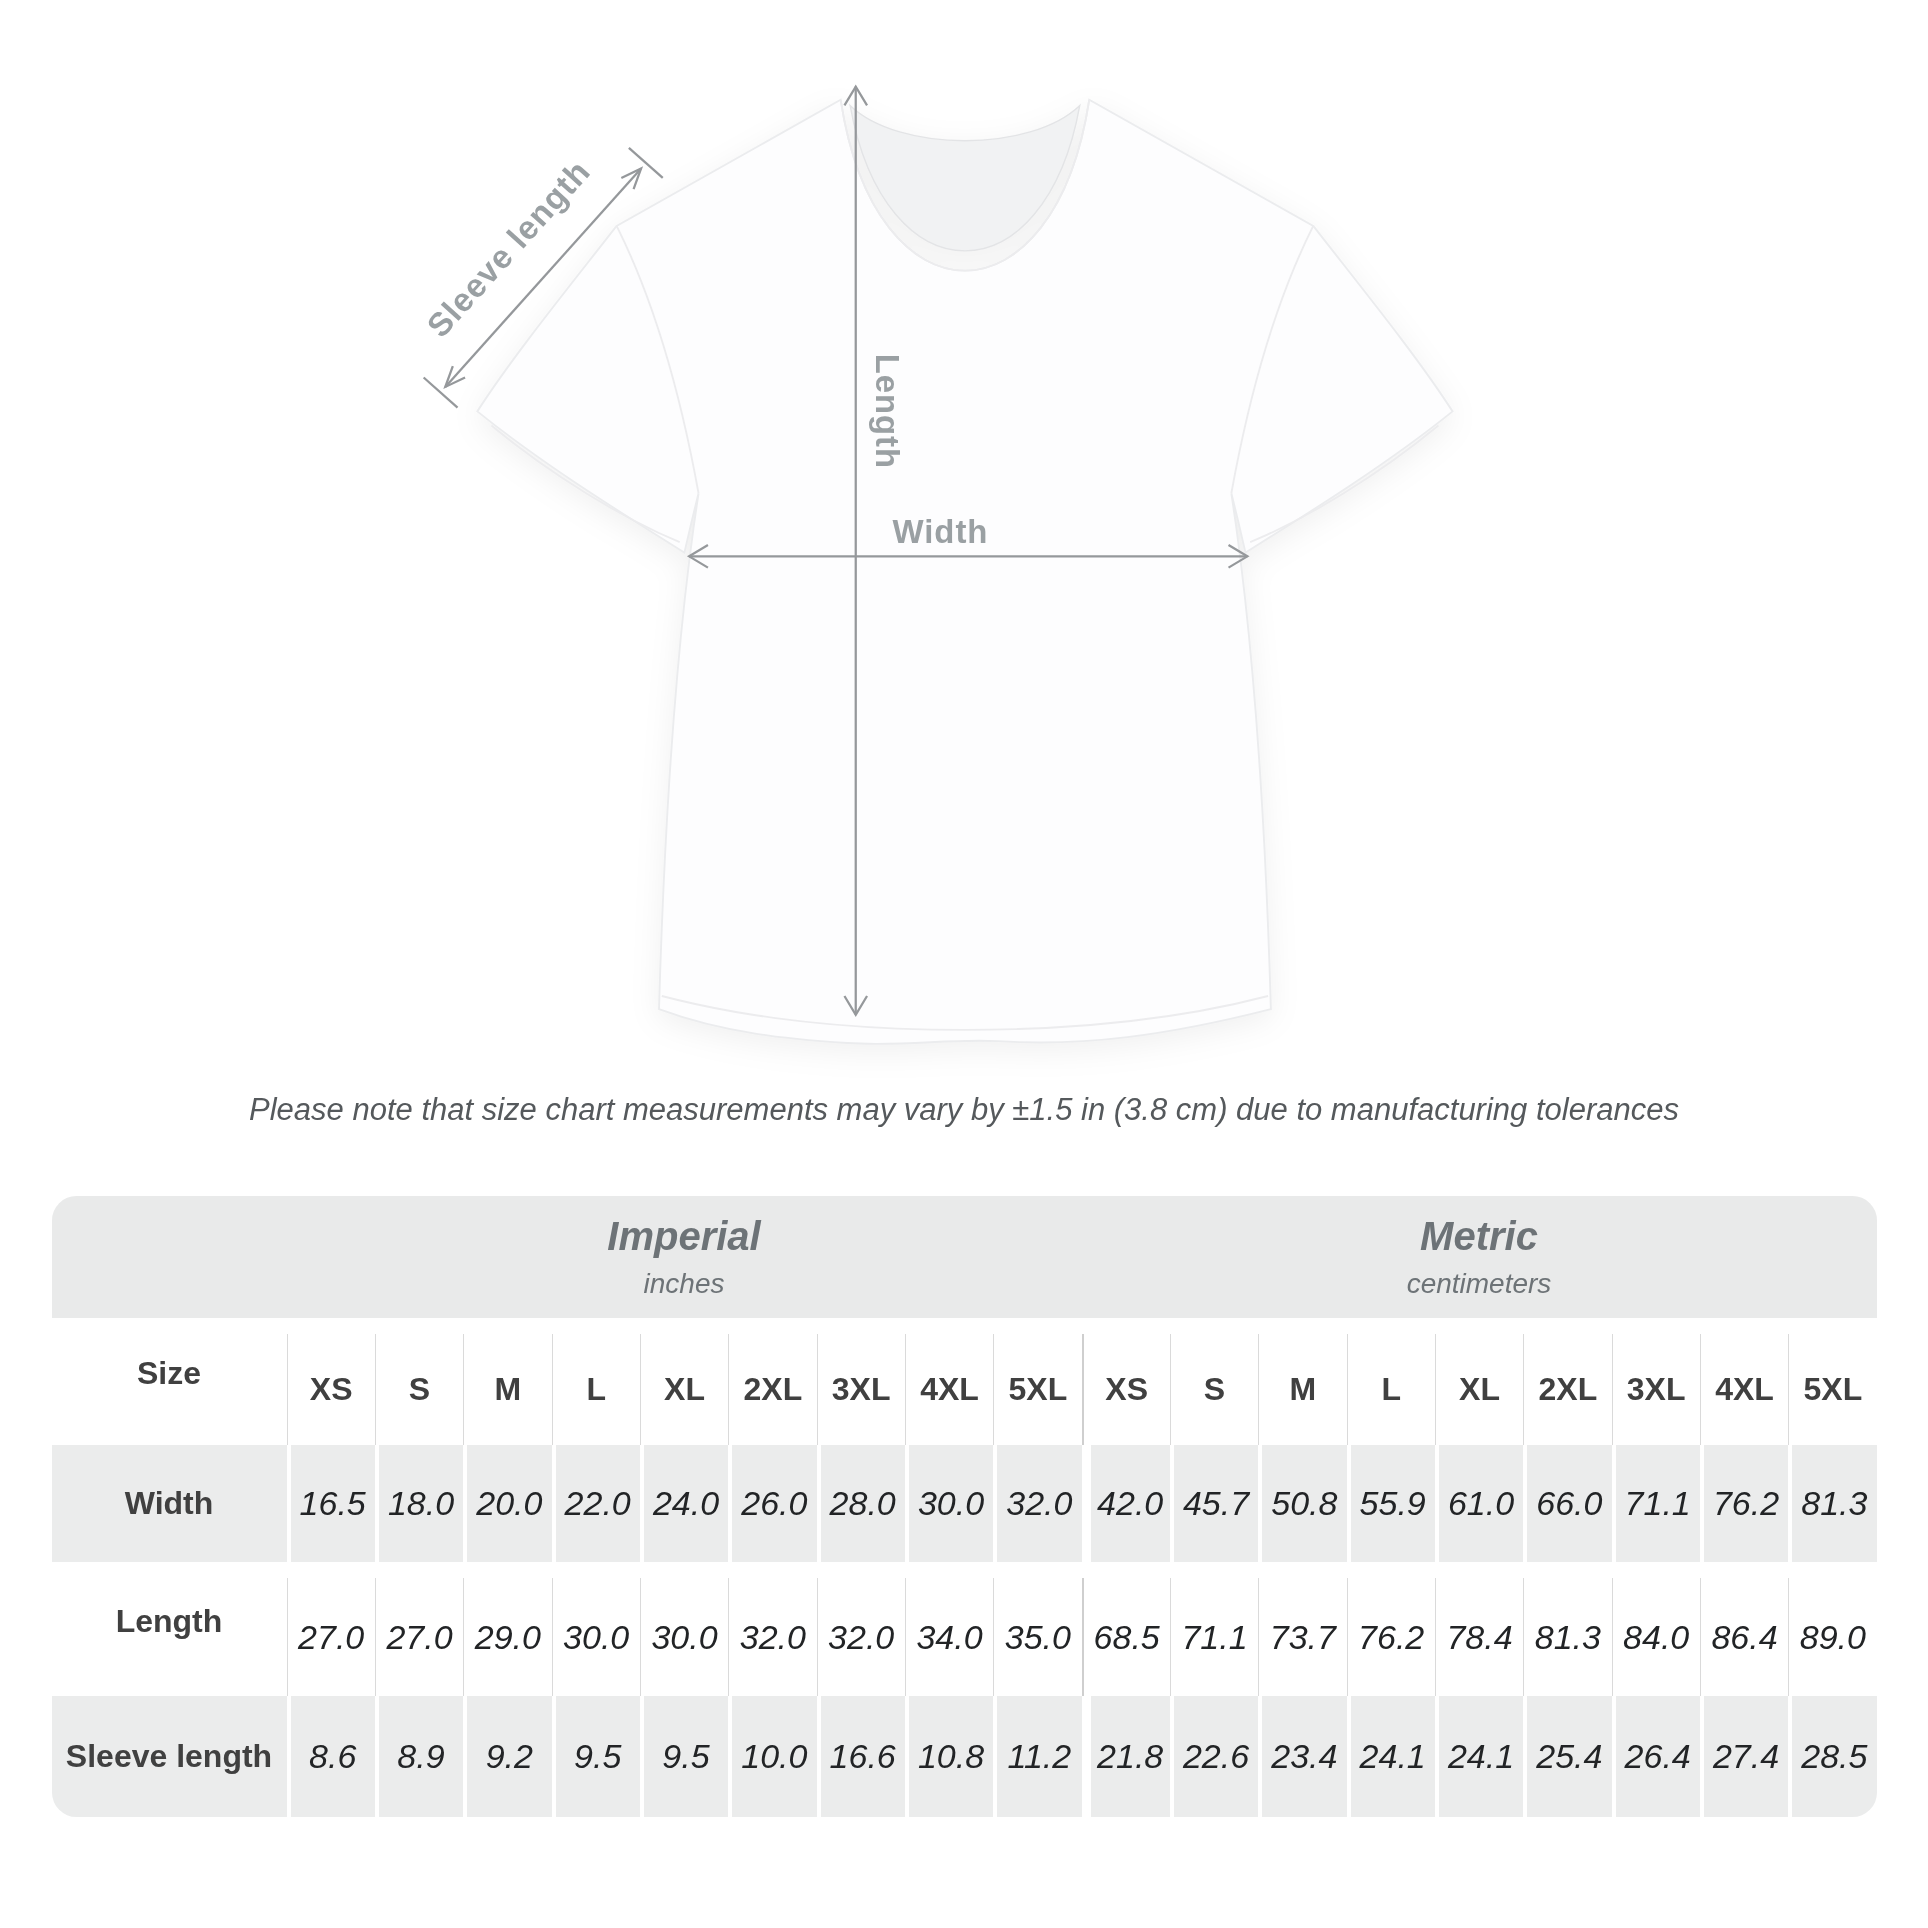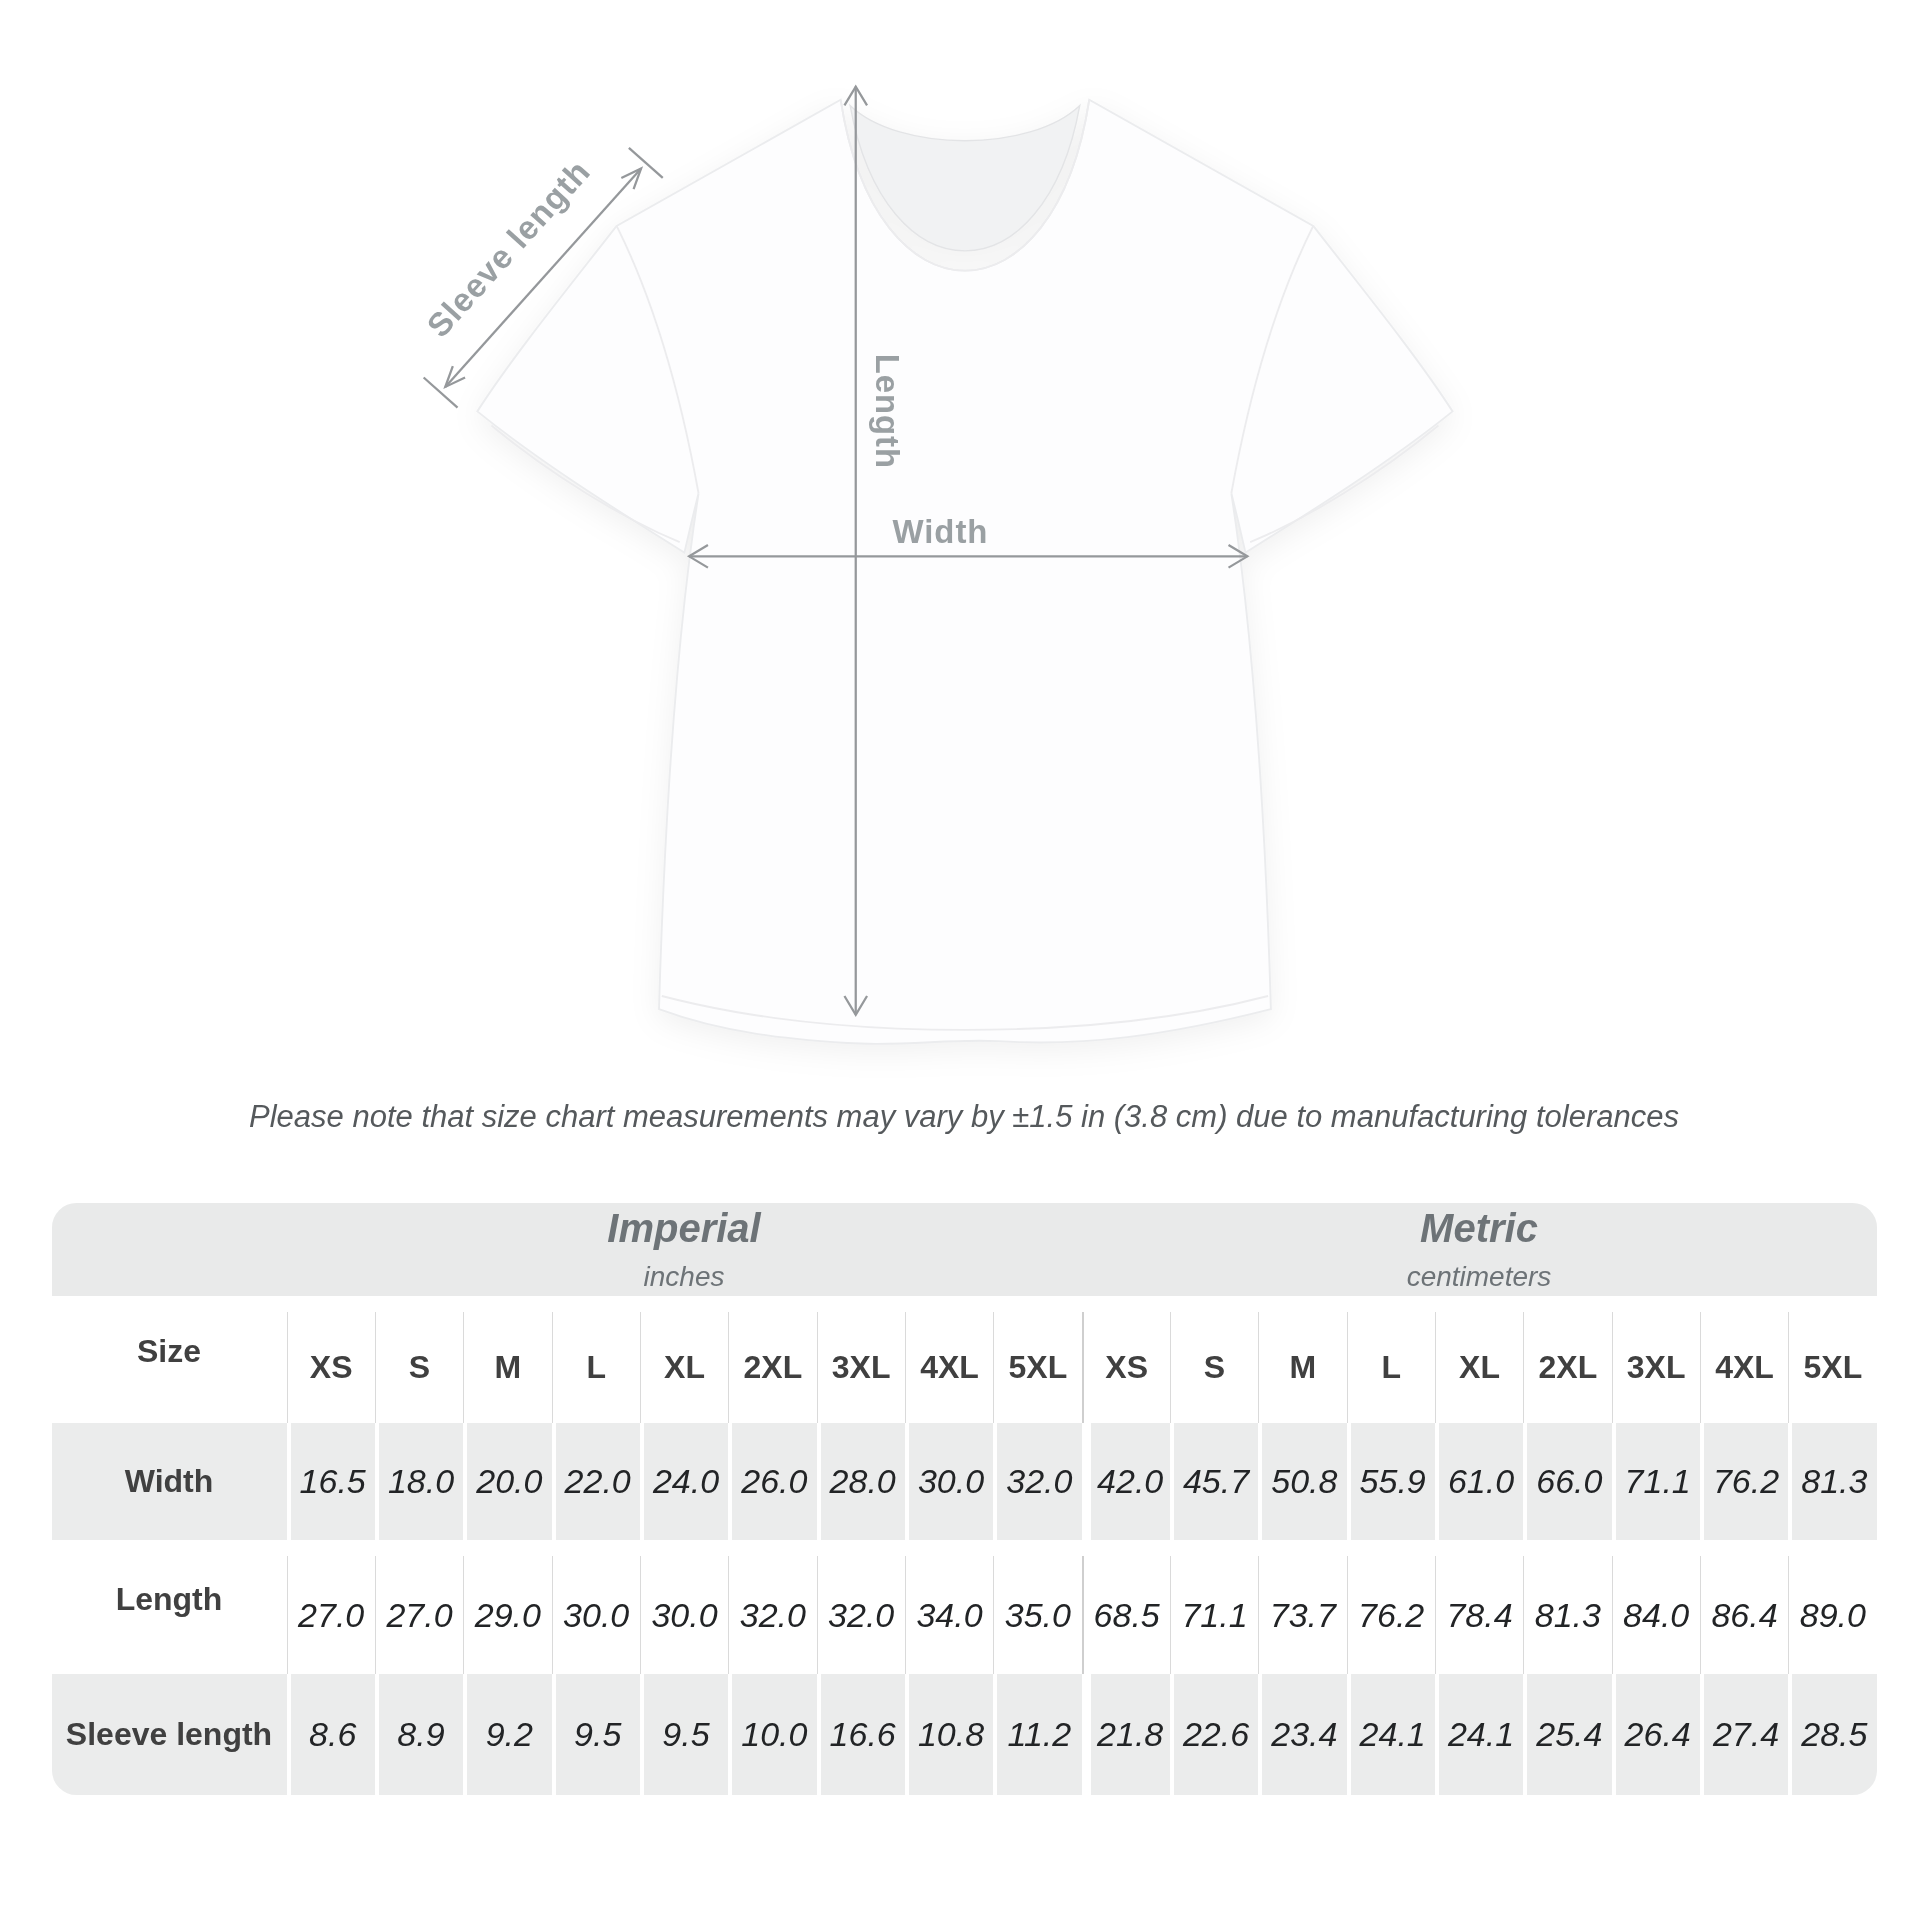--- a/index.html
+++ b/index.html
@@ -15,33 +15,33 @@
   .shirt-shadow{filter:drop-shadow(0 8px 16px rgba(0,0,0,0.06));}
   .seam{fill:none;stroke:#ececee;stroke-width:2;}
   .neck-open{fill:#f1f2f3;stroke:#e3e4e6;stroke-width:1.5;}
   .dim-line{stroke:#95989b;stroke-width:2.4;fill:none;}
   .dim-label{fill:#9aa0a3;font-size:35px;font-weight:bold;letter-spacing:1px;}
   .page-title{
     margin:26px 0 11.3px 0;text-align:center;
     font-size:50px;font-weight:bold;color:#28292b;letter-spacing:0.5px;
   }
   .page-subtitle{
-    margin:7px;text-align:center;font-style:italic;
+    margin:0;text-align:center;font-style:italic;
     font-size:31px;color:#55595c;
   }
   .tbl{
     display:grid;
     grid-template-columns:235px repeat(18,1fr);
     width:1825px;
     margin:68px auto 0 auto;
     border-radius:24.5px;
     overflow:hidden;
   }
   .cell{display:flex;align-items:center;justify-content:center;}
-  .band{background:#e9eaea;height:93px;}
+  .band{background:#e9eaea;height:122px;}
   .band-group{flex-direction:column;grid-column:span 9;}
   .group-label{font-size:40px;font-weight:bold;font-style:italic;color:#6d7377;}
   .group-unit{font-size:28px;font-style:italic;color:#6d7377;margin-top:9.4px;}
   .r-head{height:111px;background:#ffffff;}
   .r-w{height:117px;}
   .r-l{height:118px;background:#ffffff;}
   .r-s{height:121px;}
   .hdr{font-size:32px;font-weight:bold;color:#404040;}
   .val{font-size:34px;color:#222426;font-style:italic;}
   .gray{background:#ebecec;}

